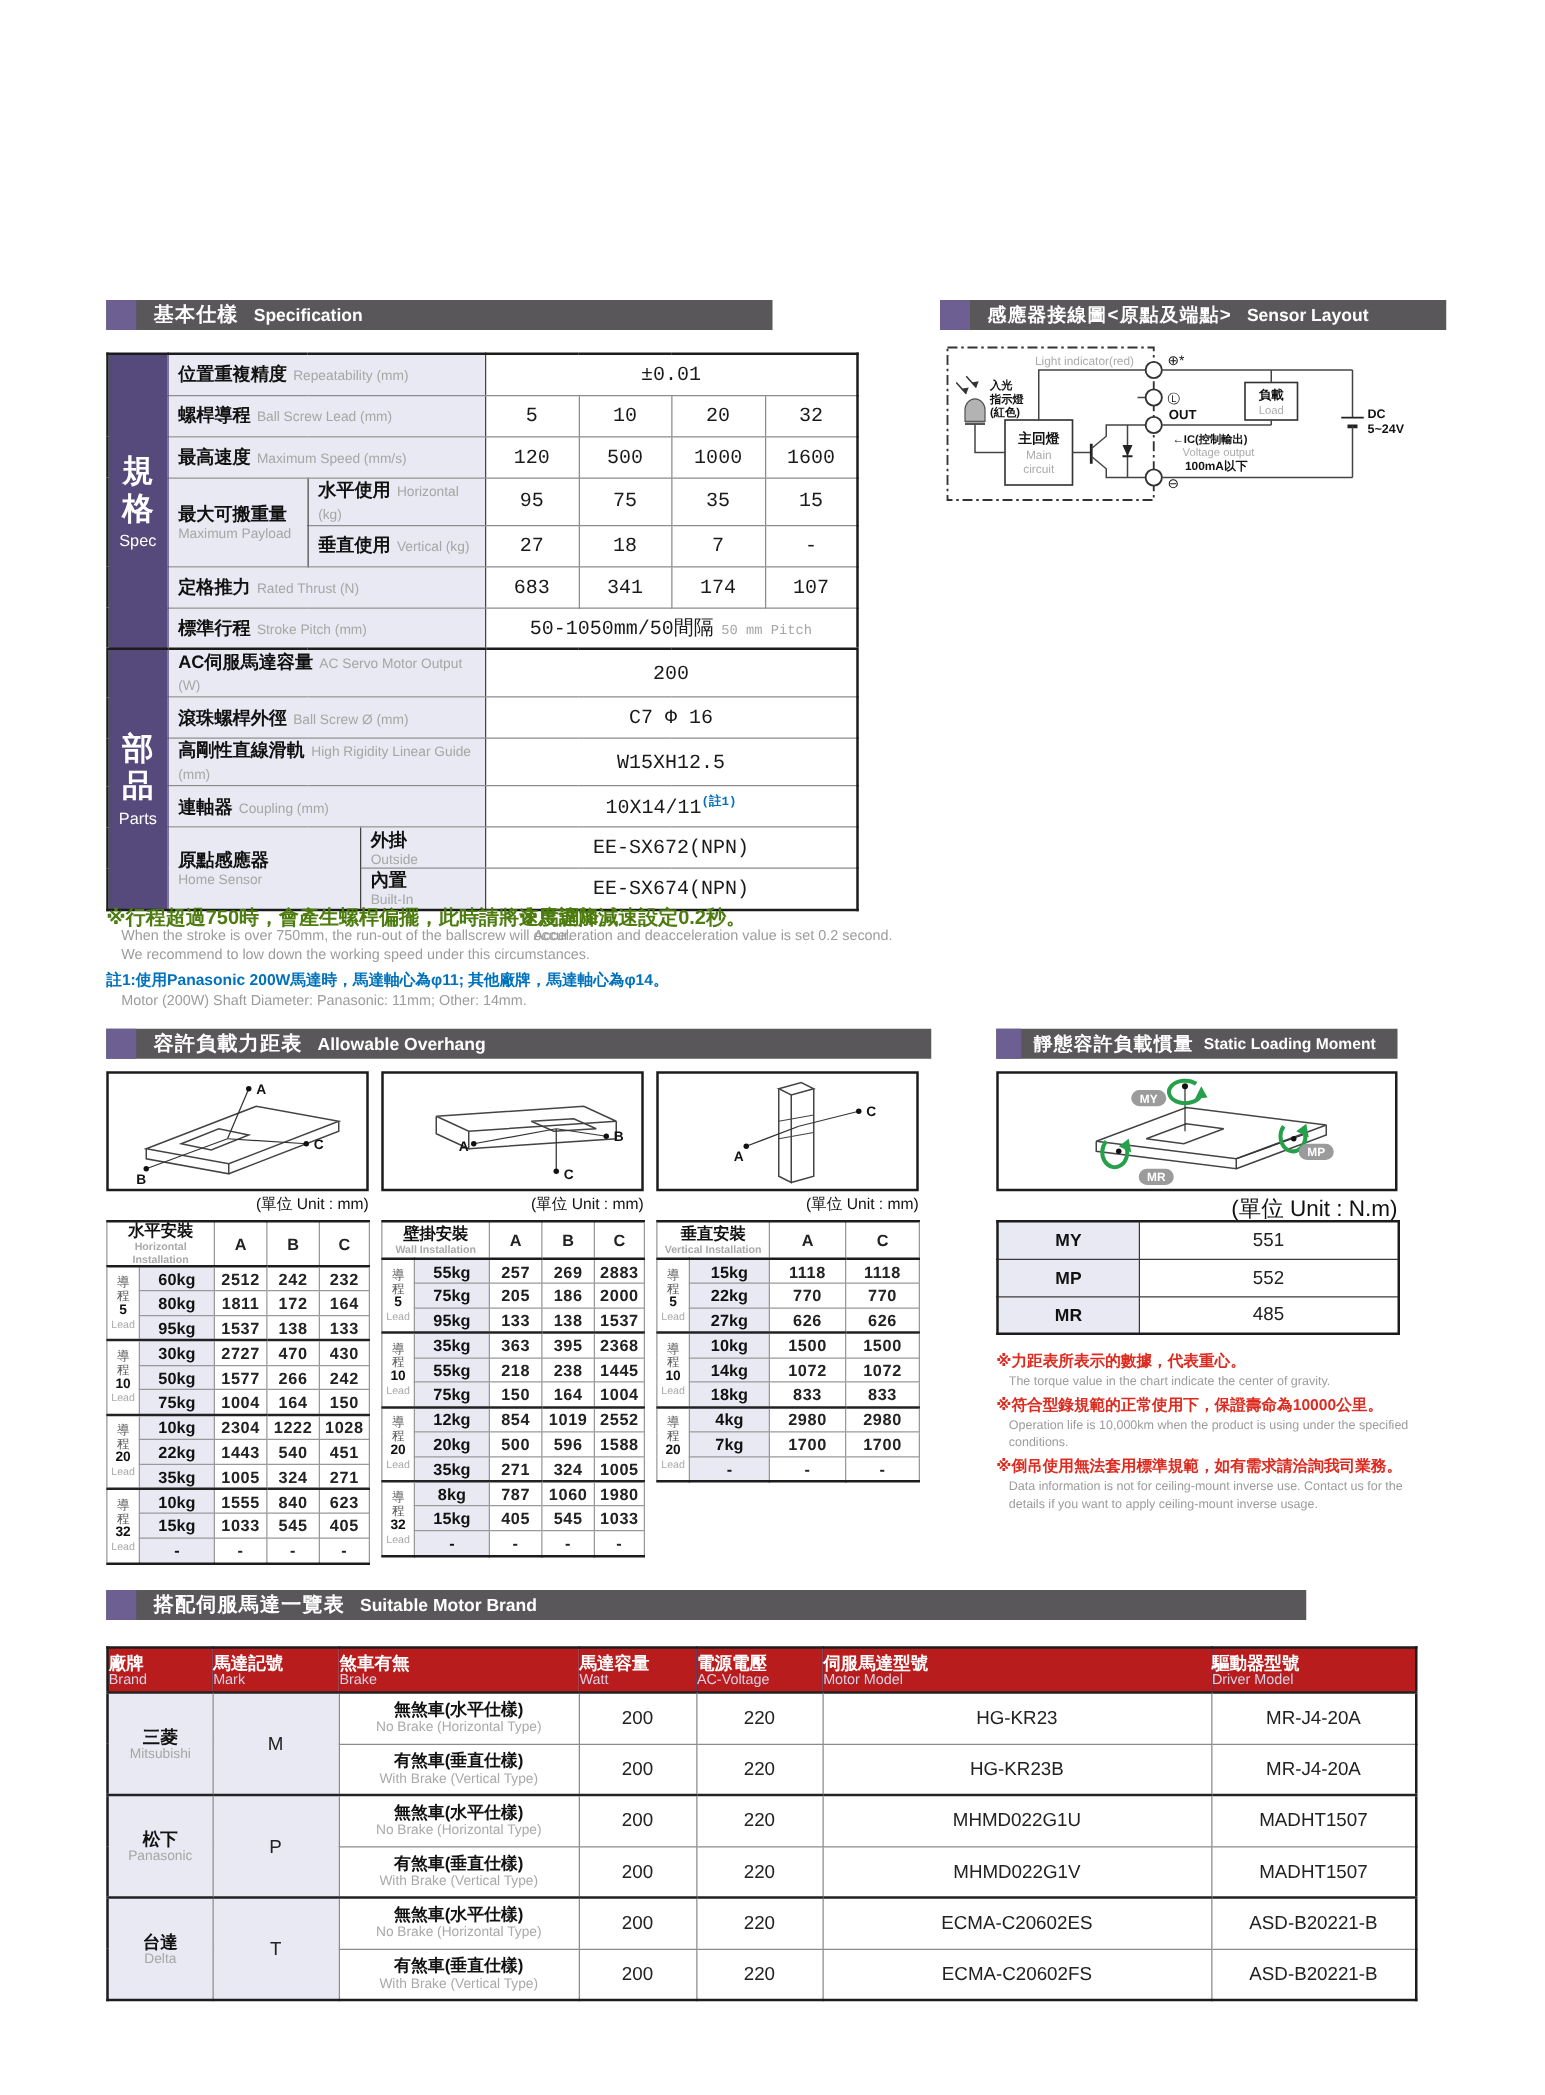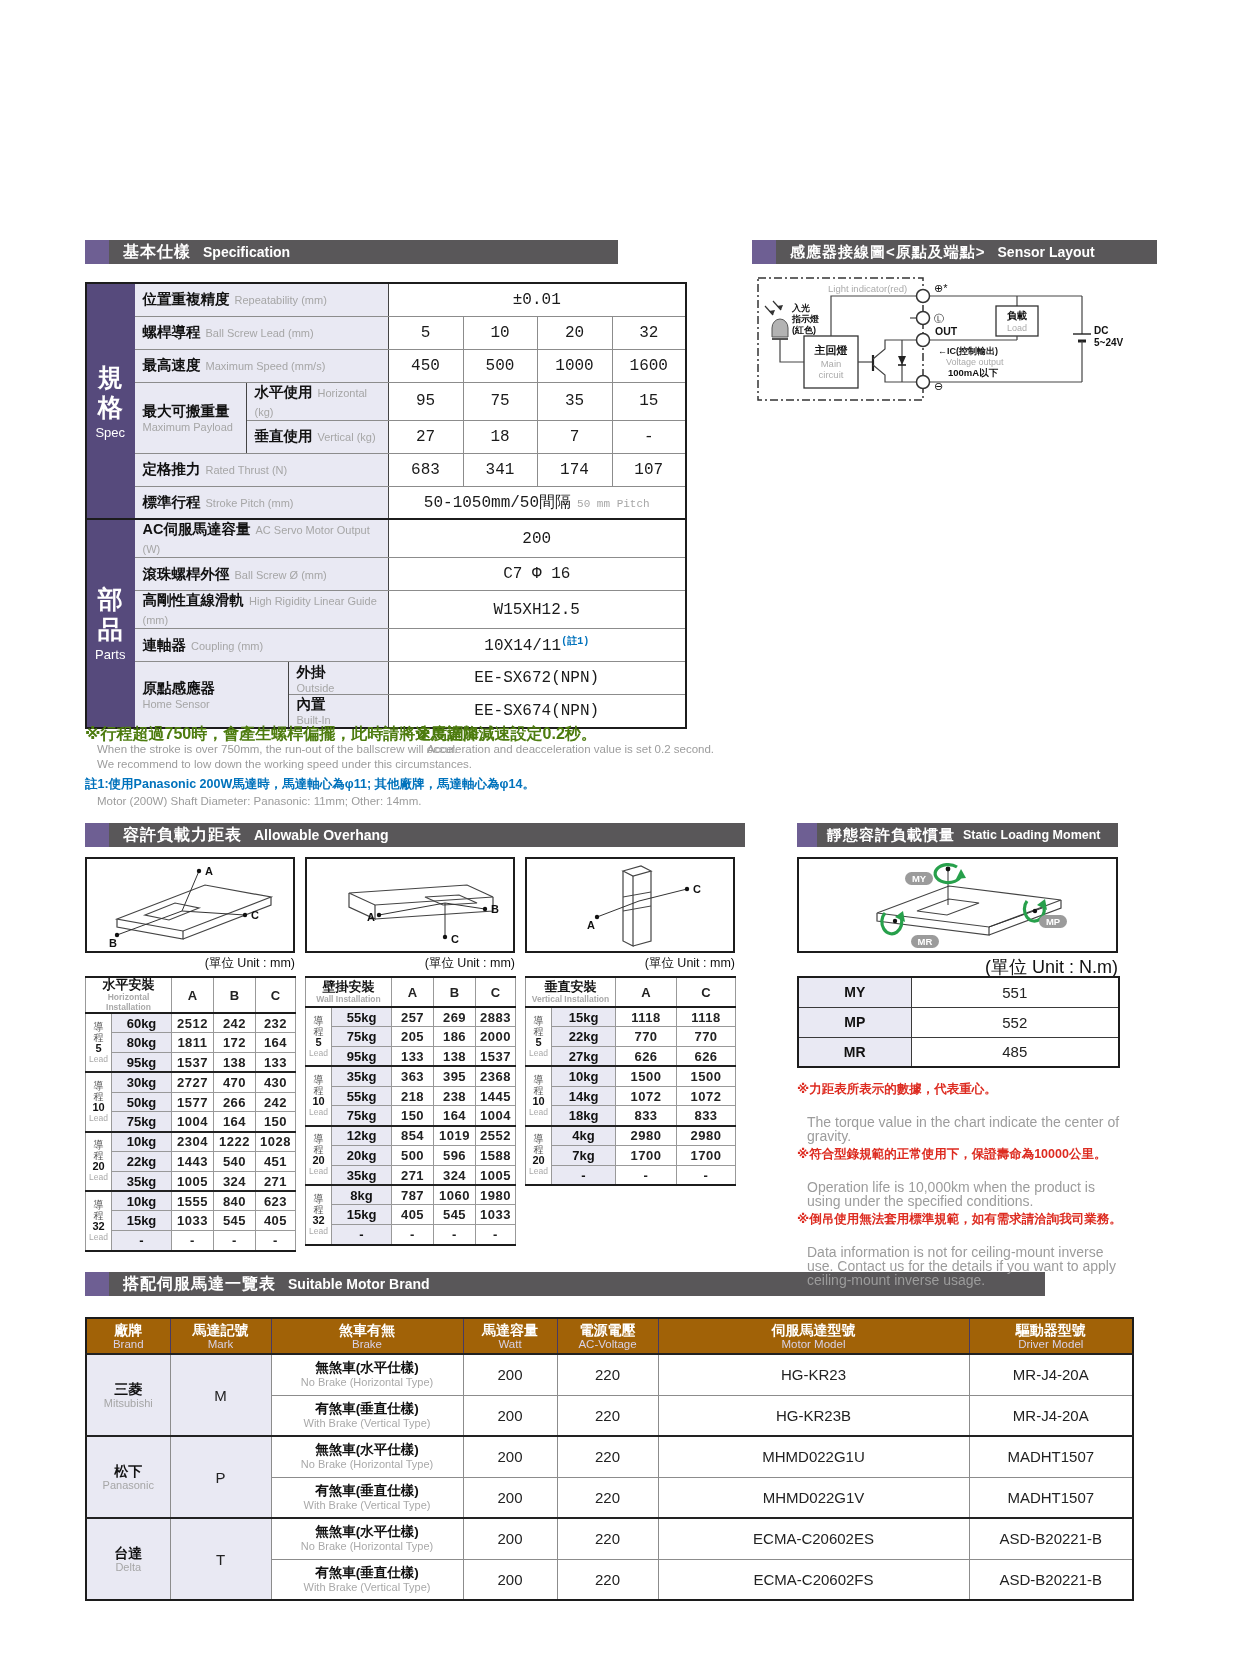--- a/index.html
+++ b/index.html
@@ -65,28 +65,28 @@
   .mo-diag { position:absolute; left:797px; top:857px; width:321px; height:96px; border:2px solid #1c1c1c; background:#fff; }
   .mo-unit { position:absolute; left:797px; top:955px; width:321px; text-align:right; font-size:18px; color:#111; }
   .mo-table { position:absolute; left:797px; top:976px; width:321px; border-collapse:collapse; table-layout:fixed;
     border:2px solid #1c1c1c; }
   .mo-table tr { height:30px; }
   .mo-table td { border:1.5px solid #3a3a3a; text-align:center; vertical-align:middle; }
   .mo-table td.ml { background:#e9e9f3; font-weight:bold; font-size:14px; color:#111; }
   .mo-table td.mv { background:#fff; font-size:15px; color:#222; }
   .mo-notes { position:absolute; left:797px; top:1078px; width:334px; }
   .mo-notes .m-red { color:#dd2b20; font-weight:bold; font-size:12.5px; line-height:16px; margin-top:3px; }
-  .mo-notes .m-gray { color:#9c9c9c; font-size:14px; line-height:14px; margin-left:10px; margin-top:18px; }
+  .mo-notes .m-gray { color:#9c9c9c; font-size:10px; line-height:14px; margin-left:10px; margin-top:2px; }
 
   
   .mt-table { position:absolute; left:85px; top:1317px; width:1047px; border-collapse:collapse; table-layout:fixed;
     border:2px solid #1c1c1c; }
   .mt-table thead tr { height:36px; }
   .mt-table tbody tr { height:41px; }
-  .mt-table th { background:#a16207; color:#fff; border:1px solid #473a63; vertical-align:middle; text-align:center; }
+  .mt-table th { background:#b91c1c; color:#fff; border:1px solid #473a63; vertical-align:middle; text-align:left; }
   .mt-table th .hz { font-size:14px; font-weight:bold; display:block; line-height:16px; }
   .mt-table th .he { font-size:11.5px; font-weight:normal; color:#d8d2e8; display:block; line-height:13px; }
   .mt-table td { border:1px solid #8c8c8c; text-align:center; vertical-align:middle; background:#fff; }
   .mt-table td.brand, .mt-table td.mark { background:#e9e9f3; }
   .mt-table td.brand .bz { font-size:14px; font-weight:bold; color:#111; display:block; line-height:16px; }
   .mt-table td.brand .be { font-size:11px; color:#a6a6a6; display:block; line-height:13px; }
   .mt-table td.mark { font-size:15px; color:#222; }
   .mt-table td.brake .kz { font-size:13.5px; font-weight:bold; color:#111; display:block; line-height:16px; }
   .mt-table td.brake .ke { font-size:11px; color:#a9a9a9; display:block; line-height:13px; }
   .mt-table td.plain { font-size:15px; color:#222; }
@@ -147,21 +147,21 @@
         </tr>
         <tr>
           <td class="lbl" colspan="3"><span class="zh">螺桿導程</span><span class="en">Ball Screw Lead (mm)</span></td>
           <td class="val">5</td>
           <td class="val">10</td>
           <td class="val">20</td>
           <td class="val">32</td>
         </tr>
         <tr>
           <td class="lbl" colspan="3"><span class="zh">最高速度</span><span class="en">Maximum Speed (mm/s)</span></td>
-          <td class="val">450</td>
+          <td class="val">120</td>
           <td class="val">500</td>
           <td class="val">1000</td>
           <td class="val">1600</td>
         </tr>
         <tr>
           <td class="lbl" rowspan="2" colspan="1">
             <span class="zh" style="display: block;">最大可搬重量</span>
             <span class="en2">Maximum Payload</span>
           </td>
           <td class="lbl" colspan="2"><span class="zh">水平使用</span><span class="en">Horizontal (kg)</span></td>

